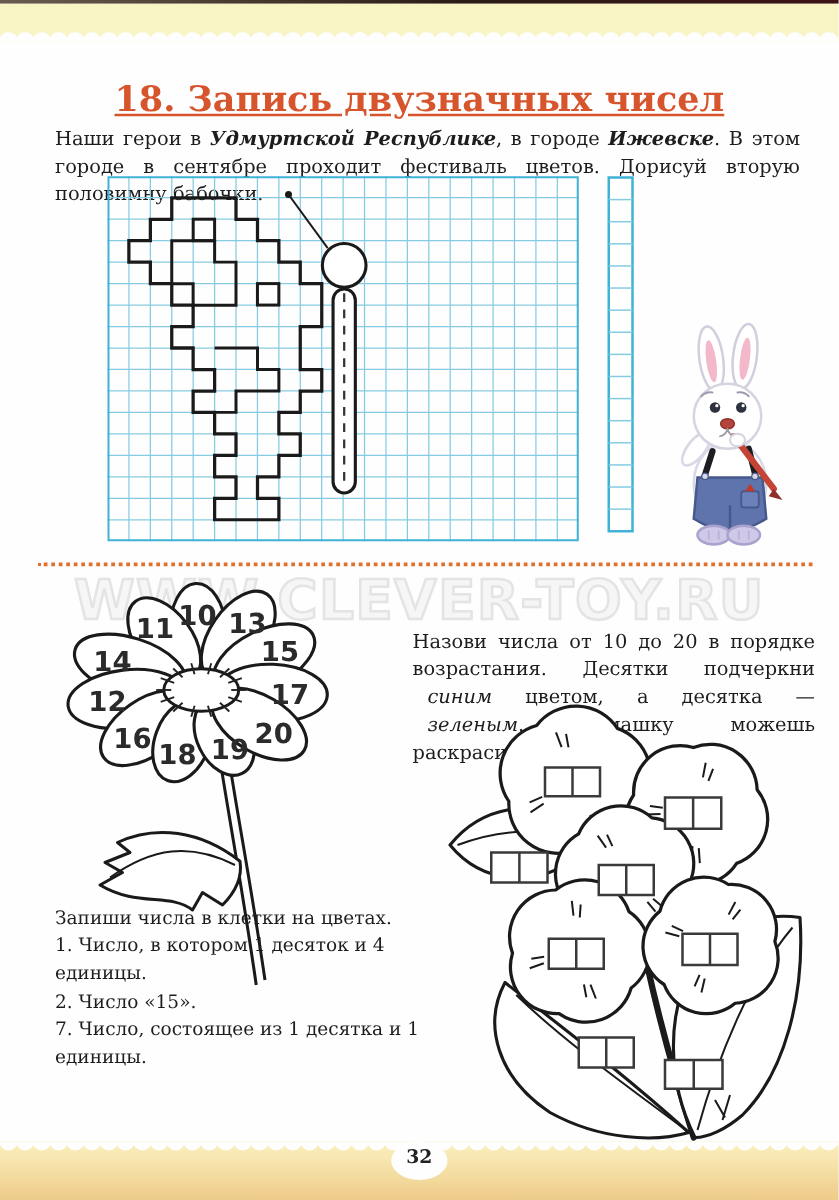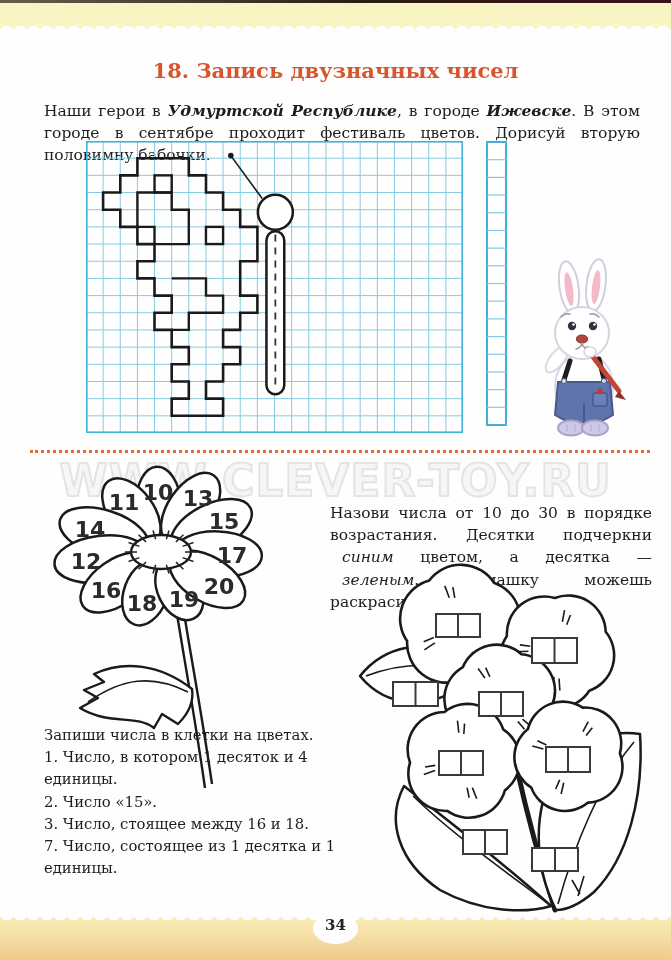--- a/index.html
+++ b/index.html
@@ -16,21 +16,21 @@
            background:linear-gradient(180deg,#faf0bd 0%,#f4dda2 55%,#eecb89 100%);}
   .band-bottom .scallops{position:absolute;left:0;right:0;top:0;height:14px;
            background:radial-gradient(circle 7.2px at 6.7px 0px,#fefefe 7px,rgba(255,255,255,0) 7.6px);
            background-size:13.4px 14px;}
   .pagenum-wrap{position:absolute;bottom:26px;left:0;right:0;text-align:center;z-index:5;}
   .pagenum-notch{display:inline-block;background:#fefefe;border-radius:50%;
            padding:2px 12px 10px 12px;margin-bottom:-12px;}
   .pagenum{font-size:15px;font-weight:bold;color:#222;}
   
   .title{position:absolute;top:44px;left:0;right:0;text-align:center;
-         font-size:21px;font-weight:bold;color:#d7552d;z-index:2;}
+         font-size:28px;font-weight:bold;color:#d7552d;z-index:2;text-decoration:underline;}
   .intro{position:absolute;top:84px;left:44px;width:596px;font-size:15.5px;
          line-height:1.42;text-align:justify;z-index:2;}
   .right-text{position:absolute;top:486px;left:330px;width:322px;font-size:15.5px;
          line-height:1.45;text-align:justify;z-index:2;}
   .tasks{position:absolute;top:724px;left:44px;width:332px;font-size:14.8px;
          line-height:1.5;z-index:2;}
   .tasks ul{margin:0;padding:0;list-style:none;} .i{font-style:italic;margin-left:12px;} .bi{font-weight:bold;font-style:italic;margin-top:20px;}
   
   .divider{position:absolute;top:450px;left:30px;width:620px;height:0;
            border-top:3px dotted #e0702c;z-index:1;}
@@ -202,28 +202,27 @@
       <text x="58" y="85" text-anchor="middle" font-family="&quot;DejaVu Sans&quot;,&quot;Liberation Sans&quot;,sans-serif" font-size="22" font-weight="bold" fill="#2b2b2b">14</text>
       <text x="192" y="77" text-anchor="middle" font-family="&quot;DejaVu Sans&quot;,&quot;Liberation Sans&quot;,sans-serif" font-size="22" font-weight="bold" fill="#2b2b2b">15</text>
       <text x="54" y="117" text-anchor="middle" font-family="&quot;DejaVu Sans&quot;,&quot;Liberation Sans&quot;,sans-serif" font-size="22" font-weight="bold" fill="#2b2b2b">12</text>
       <text x="200" y="111" text-anchor="middle" font-family="&quot;DejaVu Sans&quot;,&quot;Liberation Sans&quot;,sans-serif" font-size="22" font-weight="bold" fill="#2b2b2b">17</text>
       <text x="74" y="146" text-anchor="middle" font-family="&quot;DejaVu Sans&quot;,&quot;Liberation Sans&quot;,sans-serif" font-size="22" font-weight="bold" fill="#2b2b2b">16</text>
       <text x="110" y="159" text-anchor="middle" font-family="&quot;DejaVu Sans&quot;,&quot;Liberation Sans&quot;,sans-serif" font-size="22" font-weight="bold" fill="#2b2b2b">18</text>
       <text x="152" y="155" text-anchor="middle" font-family="&quot;DejaVu Sans&quot;,&quot;Liberation Sans&quot;,sans-serif" font-size="22" font-weight="bold" fill="#2b2b2b">19</text>
       <text x="187" y="142" text-anchor="middle" font-family="&quot;DejaVu Sans&quot;,&quot;Liberation Sans&quot;,sans-serif" font-size="22" font-weight="bold" fill="#2b2b2b">20</text>
     </svg>
 
-  <p class="right-text"><span>Назови числа от 10 до 30 в порядке возрастания. Десятки подчеркни </span><span class="i">синим</span><span> цветом, а десятка — </span><span class="i">зеленым</span><span>. Ромашку можешь раскрасить.</span></p>
+  <p class="right-text"><span>Назови числа от 10 до 20 в порядке возрастания. Десятки подчеркни </span><span class="i">синим</span><span> цветом, а десятка — </span><span class="i">зеленым</span><span>. Ромашку можешь раскрасить.</span></p>
 
   <div class="tasks">
     <div>Запиши числа в клетки на цветах.</div>
     <ul id="task-list">
         <li>1. Число, в котором 1 десяток и 4 единицы.</li>
         <li>2. Число «15».</li>
-        <li>3. Число, стоящее между 16 и 18.</li>
         <li>7. Число, состоящее из 1 десятка и 1 единицы.</li>
       </ul>
   </div>
 
   <svg id="branch-svg" width="305" height="365" viewBox="0 0 305 365">
       <path d="M142,118 C150,170 162,240 197,352" fill="none" stroke="#1a1a1a" stroke-width="5" stroke-linecap="round"></path>
       <path d="M104,92 C116,114 130,132 142,152" fill="none" stroke="#1a1a1a" stroke-width="4" stroke-linecap="round"></path>
       <path d="M199,104 C192,118 180,132 168,144" fill="none" stroke="#1a1a1a" stroke-width="4" stroke-linecap="round"></path>
       <path d="M200,232 C208,226 212,216 212,206" fill="none" stroke="#1a1a1a" stroke-width="4" stroke-linecap="round"></path>
       <path d="M106,102 C68,78 26,88 2,118 C30,152 74,150 104,128 Q112,114 106,102 Z" fill="#fff" stroke="#1a1a1a" stroke-width="2.5" stroke-linejoin="round"></path>
@@ -283,16 +282,16 @@
       <rect x="105" y="272" width="44" height="24" fill="#fff" stroke="#3a3a3a" stroke-width="2"></rect>
       <line x1="127" y1="272" x2="127" y2="296" stroke="#3a3a3a" stroke-width="2"></line>
       <rect x="174" y="290" width="46" height="23" fill="#fff" stroke="#3a3a3a" stroke-width="2"></rect>
       <line x1="197" y1="290" x2="197" y2="313" stroke="#3a3a3a" stroke-width="2"></line>
     </svg>
 
   <div class="band-bottom">
     <div class="scallops"></div>
   </div>
   <div class="pagenum-wrap">
-    <span class="pagenum-notch"><span class="pagenum">34</span></span>
+    <span class="pagenum-notch"><span class="pagenum">32</span></span>
   </div>
 
 </div>
 
 </body></html>

